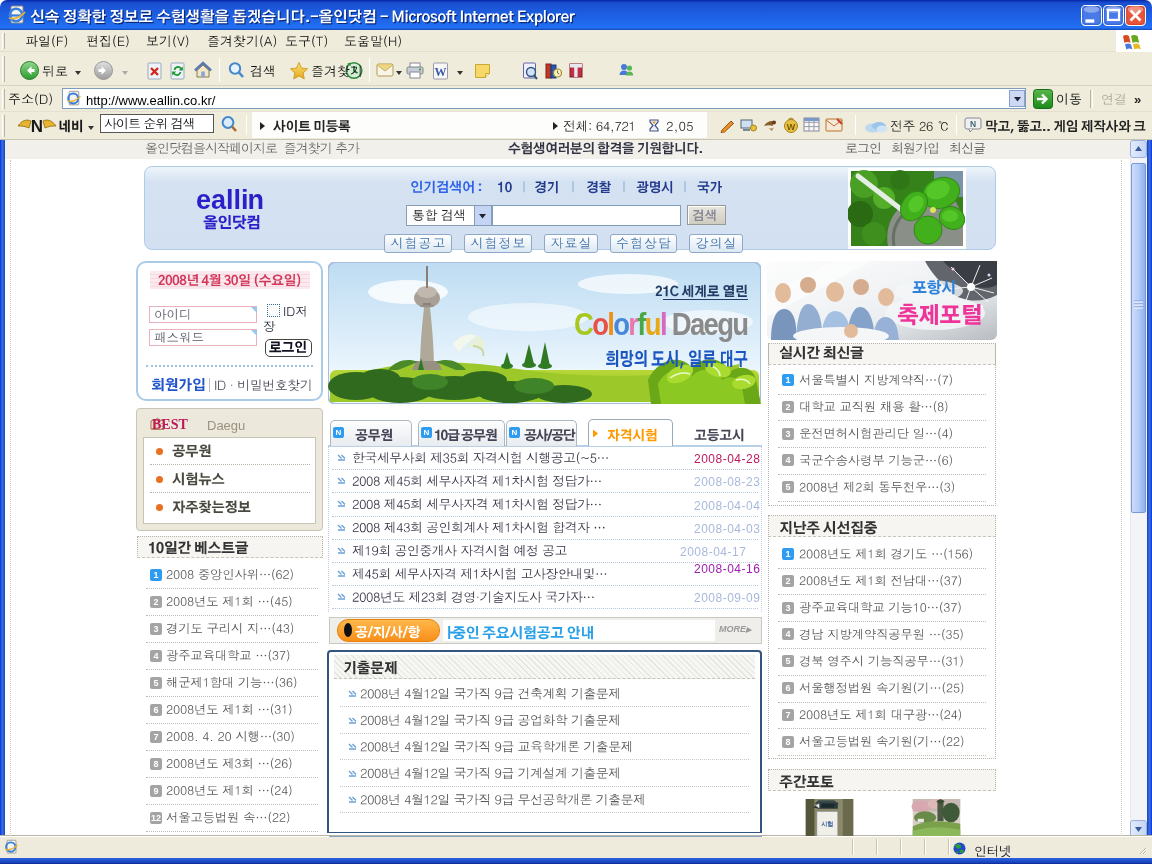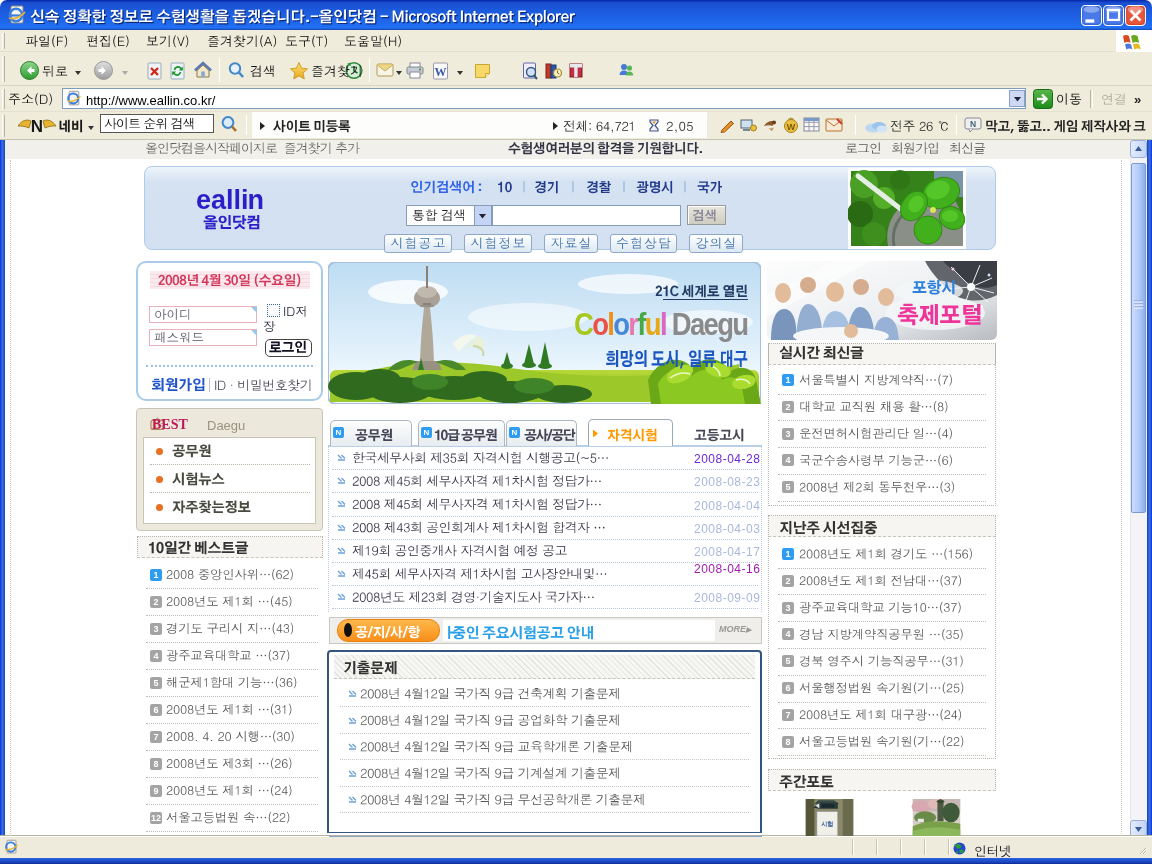--- a/index.html
+++ b/index.html
@@ -581,37 +581,37 @@
     <path d="M38 4l7-4 7 4-7 4z" fill="#3a4a34"></path>
 <ellipse cx="62" cy="22" rx="14" ry="16" fill="#3f5a38"></ellipse>
 <ellipse cx="20" cy="30" rx="18" ry="10" fill="#6a8a4a"></ellipse>
 <path d="M0 44c20-10 50-10 77-4v20H0z" fill="#7aa04a"></path>
 <path d="M0 52c24-8 50-8 77-2v10H0z" fill="#8ab85a"></path>
 <rect x="8" y="32" width="10" height="6" fill="#e8e8e0"></rect>
 </svg>
 <div class="abs" style="left:86px;top:92.5px;font:13px 'Liberation Sans';color:#000">http://www.eallin.co.kr/</div>
 <div style="position:absolute;left:663px;top:299px;width:85px;height:1px;background:#223c66;"></div>
 <div class="abs" style="left:574px;top:306px;font:bold 27.5px 'Liberation Sans';letter-spacing:-1.7px;white-space:nowrap;transform:scaleY(1.15);transform-origin:left top"><span style="color:#a8c820">C</span><span style="color:#e85048">o</span><span style="color:#f09018">l</span><span style="color:#4888d8">o</span><span style="color:#e878b0">r</span><span style="color:#48a848">f</span><span style="color:#e8a818">u</span><span style="color:#d868c0">l</span><span style="color:#8a8a8a"> Daegu</span></div>
-<div class="abs" style="left:694px;top:452.2px;font:12px 'Liberation Sans';color:#6d28d9;letter-spacing:.5px">2008-04-28</div>
+<div class="abs" style="left:694px;top:452.2px;font:12px 'Liberation Sans';color:#be185d;letter-spacing:.5px">2008-04-28</div>
 <svg class="abs" style="left:337px;top:454px" width="9" height="9" viewBox="0 0 9 9">
     <path d="M1 1l3.5 3.5M4.5 1 8 4.5M1 6h7" stroke="#6aa0d8" stroke-width="1.4" fill="none"></path>
   </svg>
 <div class="abs" style="left:694px;top:475.4px;font:12px 'Liberation Sans';color:#a8b8dc;letter-spacing:.5px">2008-08-23</div>
 <svg class="abs" style="left:337px;top:477.2px" width="9" height="9" viewBox="0 0 9 9">
     <path d="M1 1l3.5 3.5M4.5 1 8 4.5M1 6h7" stroke="#6aa0d8" stroke-width="1.4" fill="none"></path>
   </svg>
 <div class="abs" style="left:694px;top:498.6px;font:12px 'Liberation Sans';color:#a8b8dc;letter-spacing:.5px">2008-04-04</div>
 <svg class="abs" style="left:337px;top:500.4px" width="9" height="9" viewBox="0 0 9 9">
     <path d="M1 1l3.5 3.5M4.5 1 8 4.5M1 6h7" stroke="#6aa0d8" stroke-width="1.4" fill="none"></path>
   </svg>
 <div class="abs" style="left:694px;top:521.8px;font:12px 'Liberation Sans';color:#a8b8dc;letter-spacing:.5px">2008-04-03</div>
 <svg class="abs" style="left:337px;top:523.6px" width="9" height="9" viewBox="0 0 9 9">
     <path d="M1 1l3.5 3.5M4.5 1 8 4.5M1 6h7" stroke="#6aa0d8" stroke-width="1.4" fill="none"></path>
   </svg>
-<div class="abs" style="left:694px;top:545px;font:12px 'Liberation Sans';color:#a8b8dc;letter-spacing:.5px">2008-04-17</div>
+<div class="abs" style="left:680px;top:545px;font:12px 'Liberation Sans';color:#a8b8dc;letter-spacing:.5px">2008-04-17</div>
 <svg class="abs" style="left:337px;top:546.8px" width="9" height="9" viewBox="0 0 9 9">
     <path d="M1 1l3.5 3.5M4.5 1 8 4.5M1 6h7" stroke="#6aa0d8" stroke-width="1.4" fill="none"></path>
   </svg>
 <div class="abs" style="left:694px;top:562px;font:12px 'Liberation Sans';color:#a21caf;letter-spacing:.5px">2008-04-16</div>
 <svg class="abs" style="left:337px;top:570px" width="9" height="9" viewBox="0 0 9 9">
     <path d="M1 1l3.5 3.5M4.5 1 8 4.5M1 6h7" stroke="#6aa0d8" stroke-width="1.4" fill="none"></path>
   </svg>
 <div class="abs" style="left:694px;top:591.4px;font:12px 'Liberation Sans';color:#a8b8dc;letter-spacing:.5px">2008-09-09</div>
 <svg class="abs" style="left:337px;top:593.2px" width="9" height="9" viewBox="0 0 9 9">
     <path d="M1 1l3.5 3.5M4.5 1 8 4.5M1 6h7" stroke="#6aa0d8" stroke-width="1.4" fill="none"></path>

